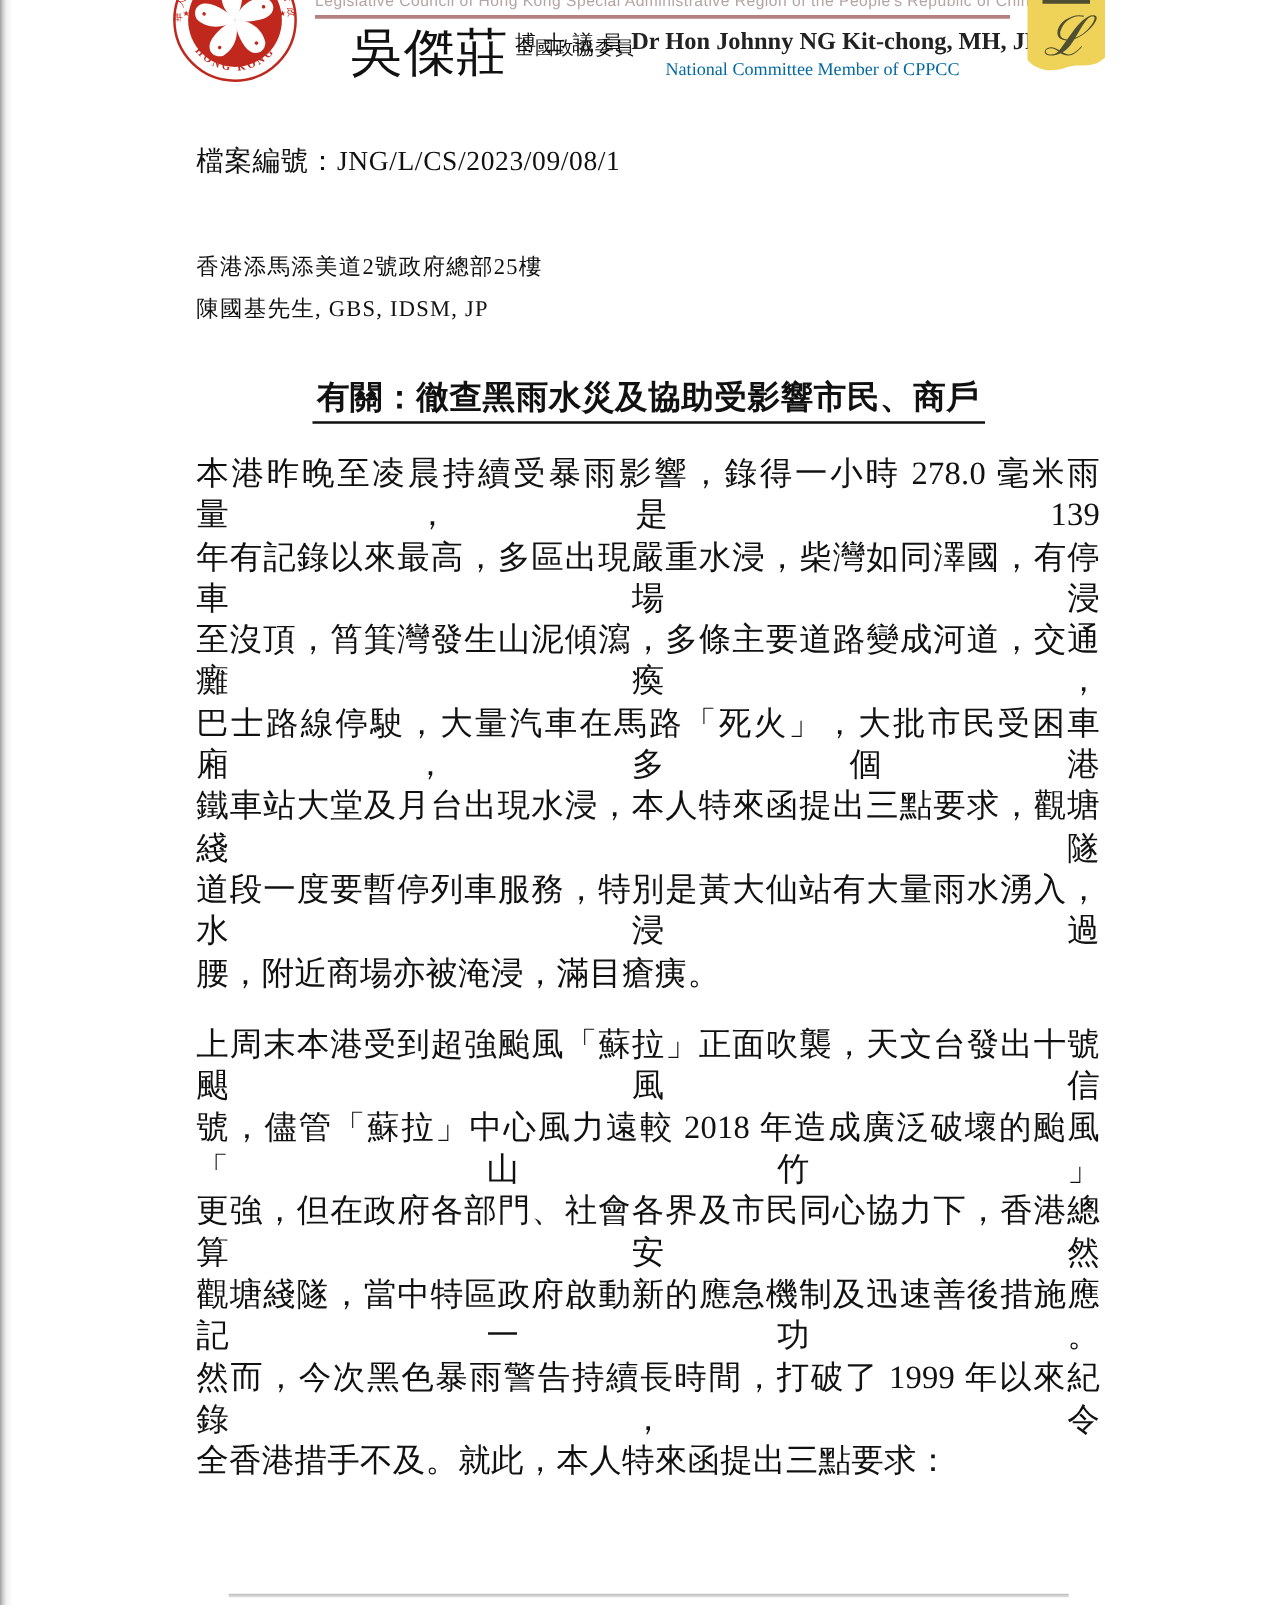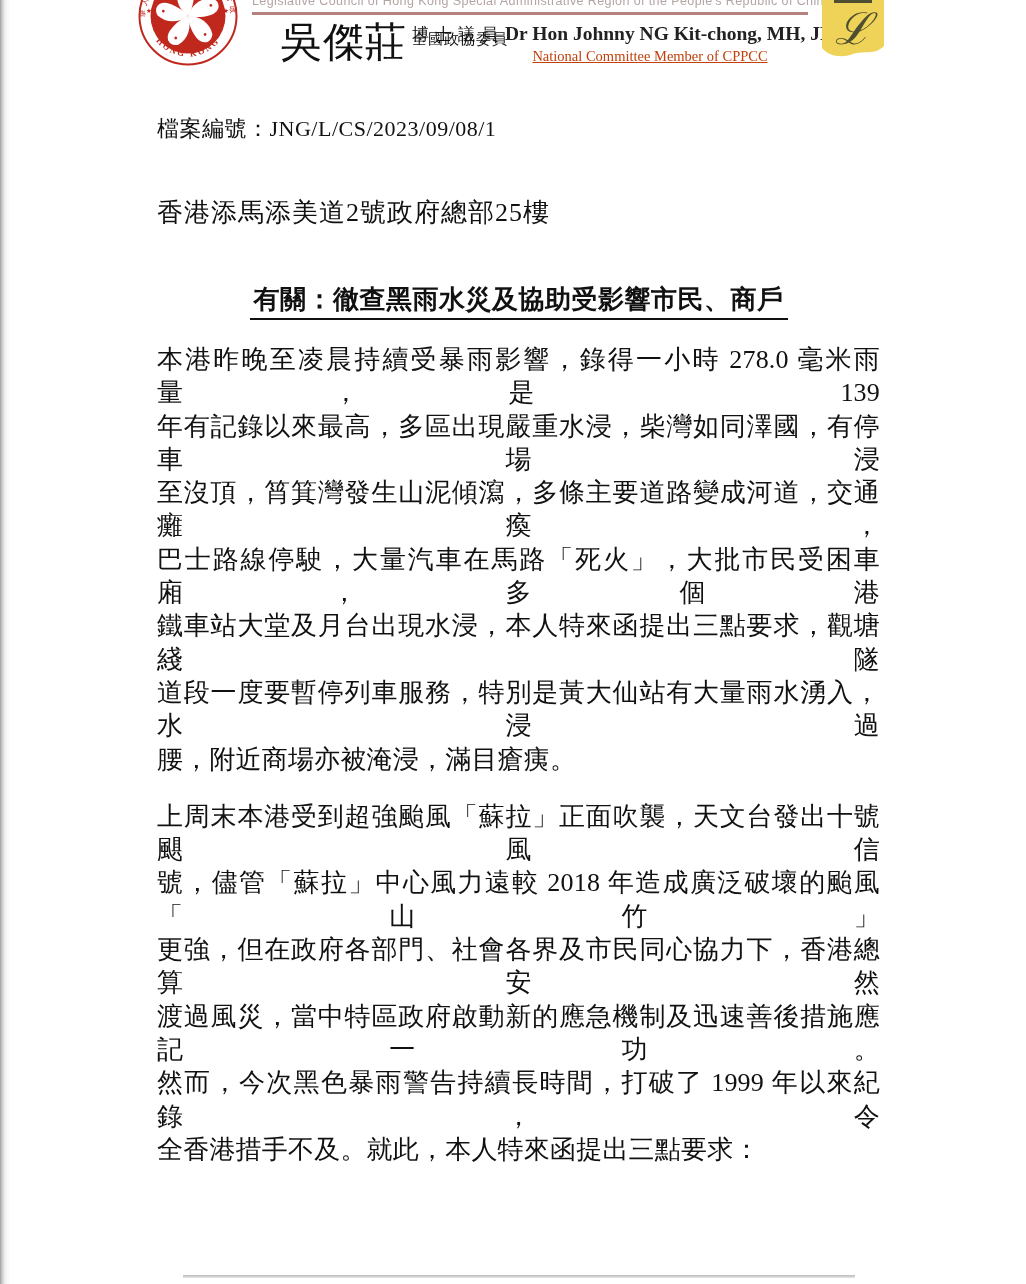--- a/index.html
+++ b/index.html
@@ -36,30 +36,30 @@
     position:absolute;left:412px;top:26px;
     font-size:17px;line-height:18px;letter-spacing:6px;font-weight:500;white-space:nowrap;
   }
   .title-cn-2{
     position:absolute;left:412px;top:31px;
     font-size:15px;line-height:16px;letter-spacing:1px;font-weight:500;white-space:nowrap;
   }
   .name-en-block{position:absolute;left:505px;top:23px;width:290px;text-align:center;}
   .name-en{font-size:19.5px;line-height:22px;color:#222;white-space:nowrap;font-weight:600;}
   .name-en b{font-weight:700;margin-top:20px;}
-  .subtitle-en{font-size:14.5px;line-height:17px;color:#c2410c;margin-top:3px;white-space:nowrap;text-decoration:underline;}
+  .subtitle-en{font-size:14.5px;line-height:17px;color:#0369a1;margin-top:3px;white-space:nowrap;}
   .ribbon{position:absolute;left:820px;top:0;width:66px;height:100px;}
   
   .body-col{position:absolute;left:157px;top:112px;width:723px;}
   .file-number{
     font-size:22px;line-height:34px;letter-spacing:.5px;white-space:nowrap;
   }
   .address{margin-top:50px;}
-  .address .addr-line{font-size:26px;line-height:34px;letter-spacing:1px;white-space:nowrap;}
-  .subject-wrap{margin-top:53px;text-align:center;}
+  .address .addr-line{font-size:18px;line-height:34px;letter-spacing:1px;white-space:nowrap;}
+  .subject-wrap{margin-top:38px;text-align:center;font-family:Liberation Mono, monospace;}
   .subject{
     display:inline-block;font-size:26px;line-height:34px;font-weight:700;
     letter-spacing:.5px;border-bottom:2.5px solid #111;padding:0 4px 1px 4px;
   }
   .para-list{margin-top:23px;}
   .para{margin-top:0;}
   .para + .para{margin-top:24px;}
   .bline{
     font-size:26px;line-height:33.3px;
     text-align:justify;text-align-last:justify;
@@ -128,41 +128,42 @@
     <path d="M2,0 H64 V46 C54,56 44,50 33,54 C22,58 10,57 2,48 Z" fill="#efd258"></path>
     <rect x="14" y="0" width="38" height="3" fill="#4e4e30"></rect>
     <text x="33" y="44" text-anchor="middle" font-size="44" font-style="italic" font-family="'Liberation Serif',serif" fill="#4e4e30">ℒ</text>
   </svg>
 
   <div class="body-col">
     <div class="file-number">檔案編號：JNG/L/CS/2023/09/08/1</div>
 
     <div class="address">
         <div class="addr-line">香港添馬添美道2號政府總部25樓</div>
+        <div class="addr-line">陳國基先生, GBS, IDSM, JP</div>
       </div>
 
     <div class="subject-wrap">
       <span class="subject">有關：徹查黑雨水災及協助受影響市民、商戶</span>
     </div>
 
     <div class="para-list">
         <div class="para">
           <div class="bline">本港昨晚至凌晨持續受暴雨影響，錄得一小時 278.0 毫米雨量，是 139</div>
           <div class="bline">年有記錄以來最高，多區出現嚴重水浸，柴灣如同澤國，有停車場浸</div>
           <div class="bline">至沒頂，筲箕灣發生山泥傾瀉，多條主要道路變成河道，交通癱瘓，</div>
           <div class="bline">巴士路線停駛，大量汽車在馬路「死火」，大批市民受困車廂，多個港</div>
           <div class="bline">鐵車站大堂及月台出現水浸，本人特來函提出三點要求，觀塘綫隧</div>
           <div class="bline">道段一度要暫停列車服務，特別是黃大仙站有大量雨水湧入，水浸過</div>
           <div class="bline lastline">腰，附近商場亦被淹浸，滿目瘡痍。</div>
         </div>
         <div class="para">
           <div class="bline">上周末本港受到超強颱風「蘇拉」正面吹襲，天文台發出十號颶風信</div>
           <div class="bline">號，儘管「蘇拉」中心風力遠較 2018 年造成廣泛破壞的颱風「山竹」</div>
           <div class="bline">更強，但在政府各部門、社會各界及市民同心協力下，香港總算安然</div>
-          <div class="bline">渡過風災，當中特區政府啟動新的應急機制及迅速善後措施應記一功。</div>
+          <div class="bline">觀塘綫隧，當中特區政府啟動新的應急機制及迅速善後措施應記一功。</div>
           <div class="bline">然而，今次黑色暴雨警告持續長時間，打破了 1999 年以來紀錄，令</div>
           <div class="bline lastline">全香港措手不及。就此，本人特來函提出三點要求：</div>
         </div>
       </div>
   </div>
 
   <div class="bottom-line"></div>
 </div>
 
 </body></html>

